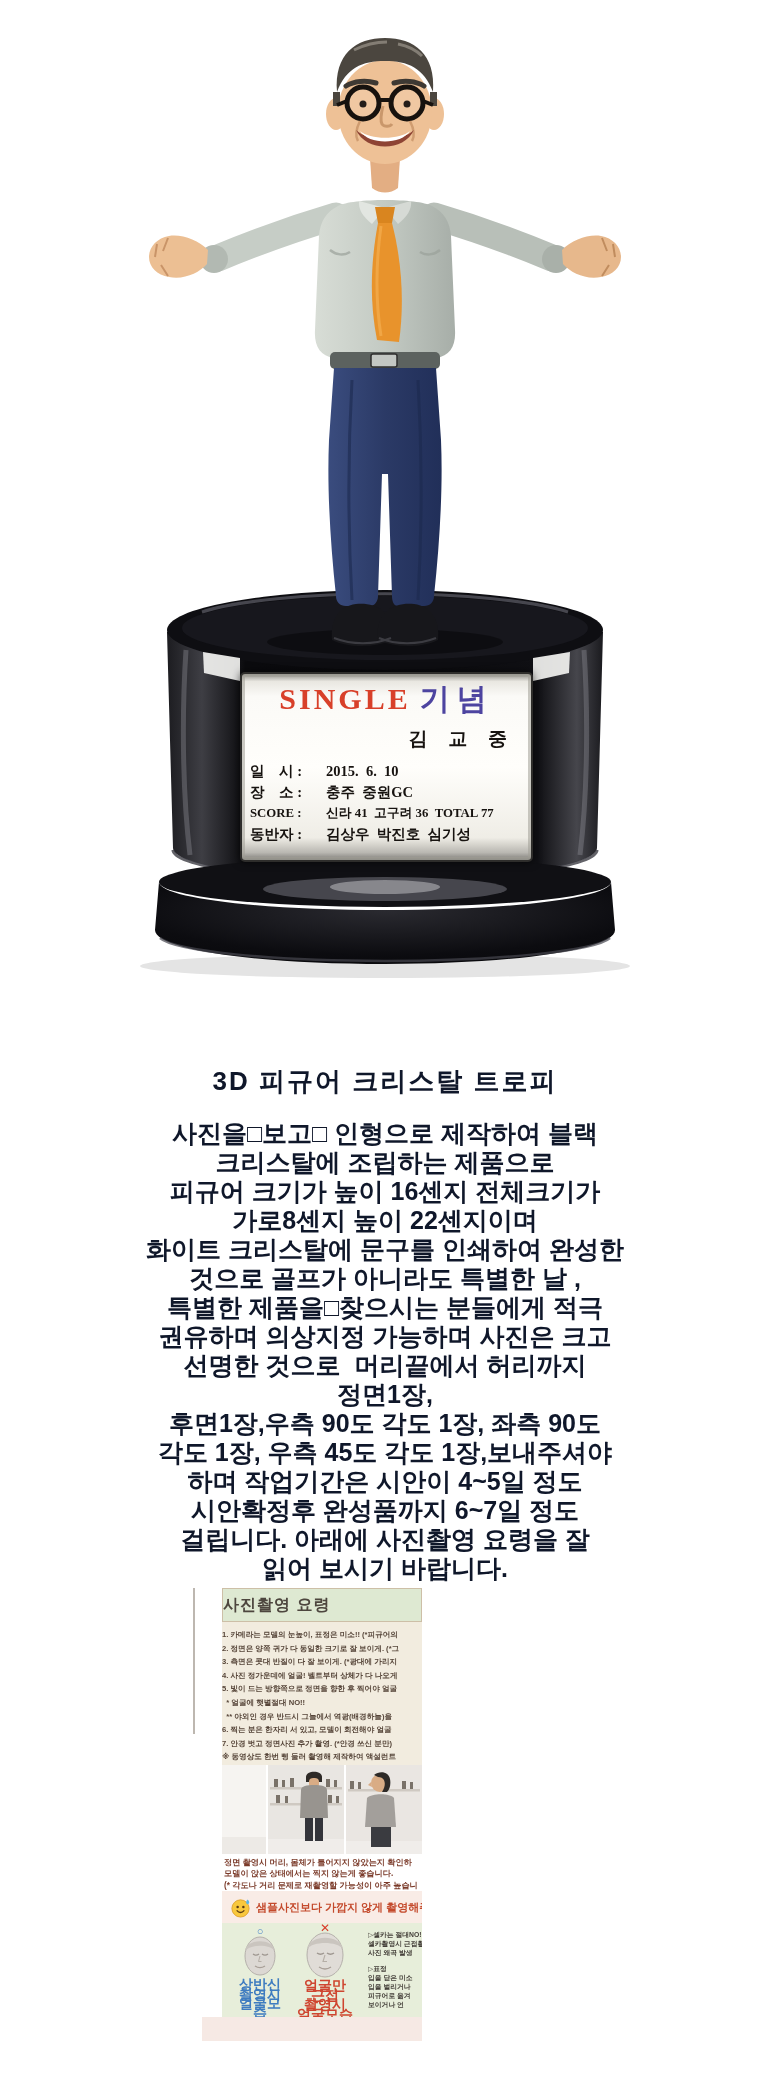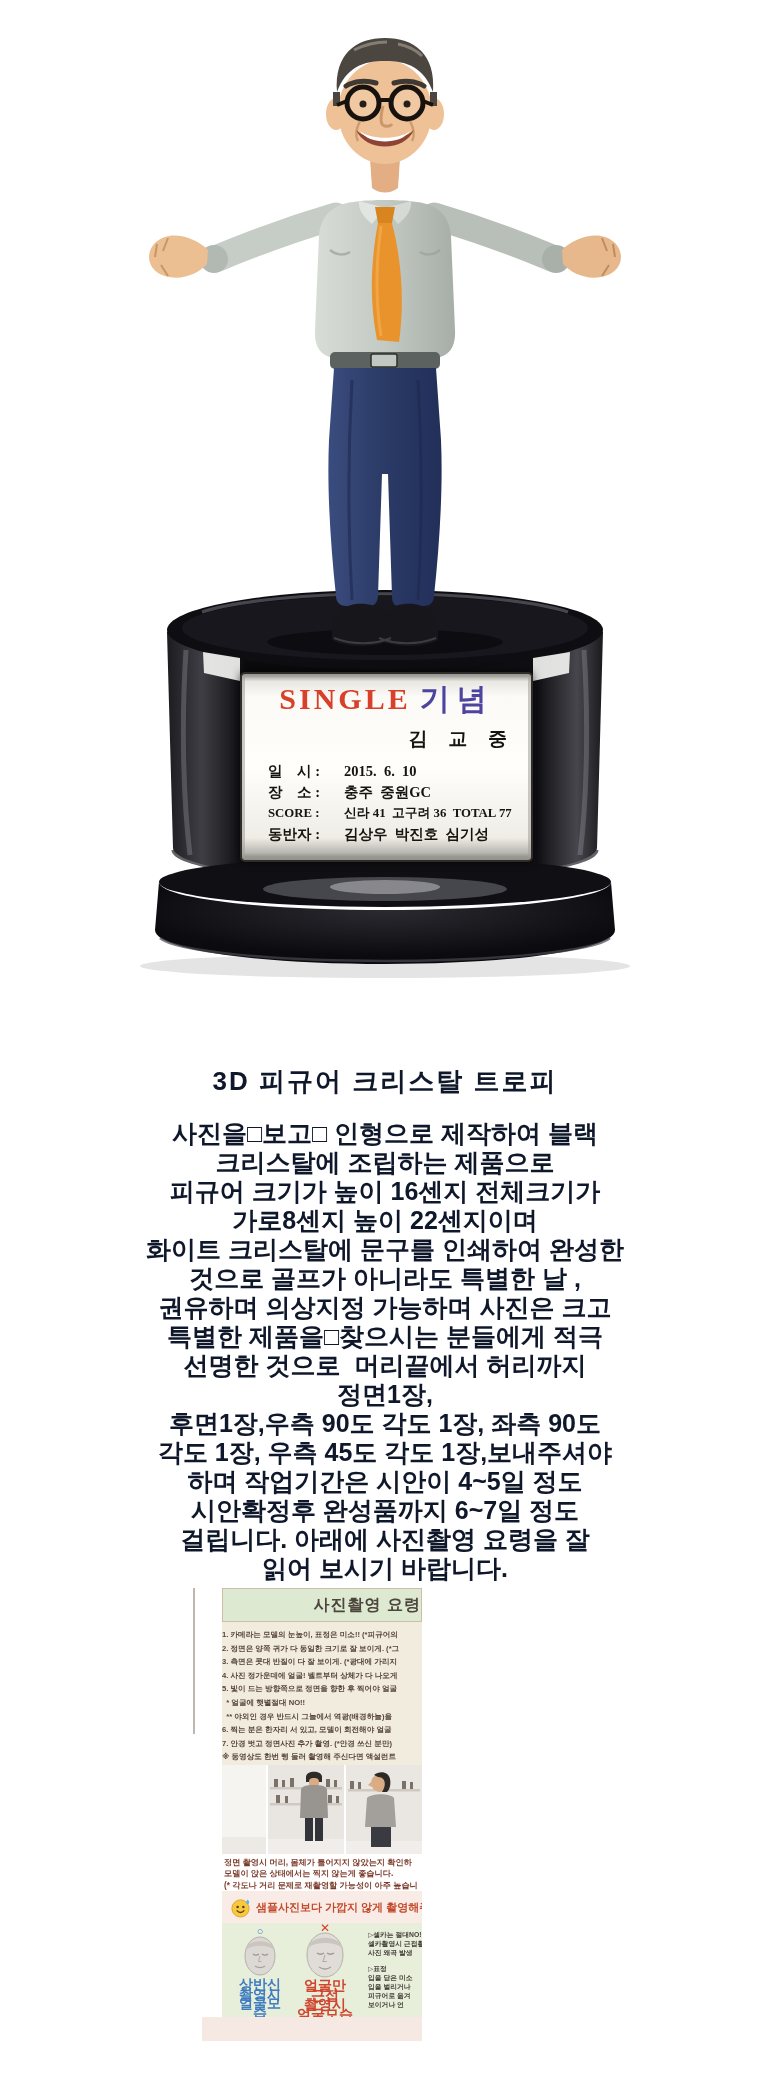--- a/index.html
+++ b/index.html
@@ -11,37 +11,37 @@
 
   .plate{position:absolute;left:240px;top:672px;width:293px;height:190px;box-sizing:border-box;
          border:2px solid #2e2d2b;border-radius:5px;
          background:linear-gradient(180deg,#8f8d88 0%,#e9e7e1 4%,#fbfaf7 12%,#fffefb 50%,#efede6 88%,#b9b7b1 96%,#7e7c78 100%);
          box-shadow:inset 0 0 0 3px rgba(160,158,150,.55),0 0 8px rgba(0,0,0,.65);
          font-family:"Liberation Serif","DejaVu Serif",serif;color:#171310;padding-top:9px;}
   .plate-title{text-align:center;font-weight:bold;font-size:30px;line-height:32px;}
   .pt-en{color:#d8402a;letter-spacing:3px;margin-right:9px;}
   .pt-ko{color:#4d44a0;letter-spacing:7px;}
   .plate-name{text-align:right;padding-right:16px;margin-top:11px;font-size:19px;font-weight:bold;letter-spacing:8px;}
-  .plate-rows{margin-top:9px;padding-left:26px;}
+  .plate-rows{margin-top:9px;padding-left:8px;}
   .plate-row{font-size:14.5px;font-weight:bold;line-height:21px;white-space:pre;}
   .plate-row:nth-child(3){font-size:12.8px;}
   .pr-label{display:inline-block;min-width:76px;white-space:pre;}
 
   
   .desc{position:absolute;top:1066px;left:0;width:770px;text-align:center;color:#0f172a;}
   .desc-title{font-size:26px;font-weight:800;letter-spacing:2px;margin:0;line-height:30px;}
   .desc-lines{margin-top:23px;}
   .desc-line{font-size:25px;font-weight:800;line-height:29px;white-space:pre;}
 
   
   .guide{position:absolute;left:188px;top:1588px;width:234px;height:456px;background:#fff;overflow:hidden;}
   .guide-vline{position:absolute;left:5px;top:0;width:2px;height:146px;background:#bdb7b0;}
   .g-content{position:absolute;left:34px;top:0;width:200px;}
   .g-header{height:34px;line-height:32px;background:#dee9d2;border:1px solid #cdbfa7;box-sizing:border-box;
-            text-align:right;font-size:16px;font-weight:800;color:#4d463e;letter-spacing:1px;}
+            text-align:left;font-size:16px;font-weight:800;color:#4d463e;letter-spacing:1px;}
   .g-list{background:#f2ecdf;height:143px;padding:6px 0 0 0;box-sizing:border-box;overflow:hidden;}
   .g-list-line{font-size:7.6px;line-height:13.6px;font-weight:700;color:#564539;white-space:pre;overflow:hidden;}
   .g-photos{height:89px;line-height:0;}
   .g-captions{height:37px;padding:3px 0 0 2px;box-sizing:border-box;background:#fff;}
   .g-cap{font-size:8.2px;line-height:11.4px;font-weight:700;color:#7b3b2a;white-space:nowrap;overflow:hidden;}
   .g-banner{height:32px;background:#f9ece6;display:flex;align-items:center;padding-left:8px;box-sizing:border-box;
             white-space:nowrap;overflow:hidden;}
   .g-emoji{width:21px;height:21px;margin-right:5px;flex:0 0 auto;line-height:0;}
   .g-banner-text{font-size:11px;font-weight:800;color:#c44a2c;}
   .g-heads{position:relative;height:95px;background:#e7eeda;overflow:hidden;}
@@ -187,22 +187,22 @@
 
   <div class="desc">
     <h1 class="desc-title">3D  피규어  크리스탈  트로피</h1>
     <div class="desc-lines">
         <div class="desc-line">사진을□보고□ 인형으로 제작하여 블랙</div>
         <div class="desc-line">크리스탈에 조립하는 제품으로</div>
         <div class="desc-line">피규어 크기가 높이 16센지 전체크기가</div>
         <div class="desc-line">가로8센지 높이 22센지이며</div>
         <div class="desc-line">화이트 크리스탈에 문구를 인쇄하여 완성한</div>
         <div class="desc-line">것으로 골프가 아니라도 특별한 날 ,</div>
+        <div class="desc-line">특별한 제품을□찾으시는 분들에게 적극</div>
         <div class="desc-line">권유하며 의상지정 가능하며 사진은 크고</div>
-        <div class="desc-line">특별한 제품을□찾으시는 분들에게 적극</div>
         <div class="desc-line">선명한 것으로  머리끝에서 허리까지</div>
         <div class="desc-line">정면1장,</div>
         <div class="desc-line">후면1장,우측 90도 각도 1장, 좌측 90도</div>
         <div class="desc-line">각도 1장, 우측 45도 각도 1장,보내주셔야</div>
         <div class="desc-line">하며 작업기간은 시안이 4~5일 정도</div>
         <div class="desc-line">시안확정후 완성품까지 6~7일 정도</div>
         <div class="desc-line">걸립니다. 아래에 사진촬영 요령을 잘</div>
         <div class="desc-line">읽어 보시기 바랍니다.</div>
       </div>
   </div>
@@ -216,21 +216,21 @@
       <div class="g-list">
           <div class="g-list-line">1. 카메라는 모델의 눈높이, 표정은 미소!! (*피규어의</div>
           <div class="g-list-line">2. 정면은 양쪽 귀가 다 동일한 크기로 잘 보이게. (*그</div>
           <div class="g-list-line">3. 측면은 콧대 반질이 다 잘 보이게. (*광대에 가리지</div>
           <div class="g-list-line">4. 사진 정가운데에 얼굴! 벨트부터 상체가 다 나오게</div>
           <div class="g-list-line">5. 빛이 드는 방향쪽으로 정면을 향한 후 찍어야 얼굴</div>
           <div class="g-list-line">  * 얼굴에 햇볕절대 NO!!</div>
           <div class="g-list-line">  ** 야외인 경우 반드시 그늘에서 역광(배경하늘)을</div>
           <div class="g-list-line">6. 찍는 분은 한자리 서 있고, 모델이 회전해야 얼굴</div>
           <div class="g-list-line">7. 안경 벗고 정면사진 추가 촬영. (*안경 쓰신 분만)</div>
-          <div class="g-list-line">※ 동영상도 한번 삥 둘러 촬영해 주신다면 액설런트</div>
+          <div class="g-list-line">※ 동영상도 한번 삥 둘러 촬영해 제작하여 액설런트</div>
         </div>
 
       <div class="g-photos">
         <svg viewBox="0 0 200 89" width="200" height="89" aria-hidden="true">
 
           <rect x="0" y="0" width="44" height="89" fill="#f6f4f1"></rect>
           <rect x="0" y="72" width="44" height="17" fill="#edeae6"></rect>
 
           <rect x="46" y="0" width="76" height="89" fill="#e9e6e2"></rect>
           <rect x="46" y="74" width="76" height="15" fill="#f0edea"></rect>

